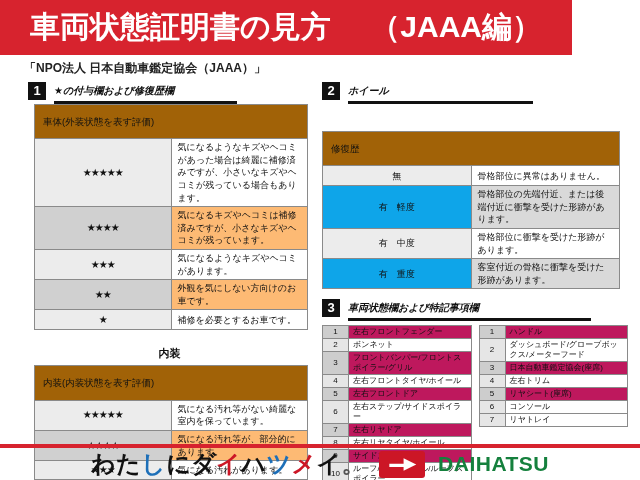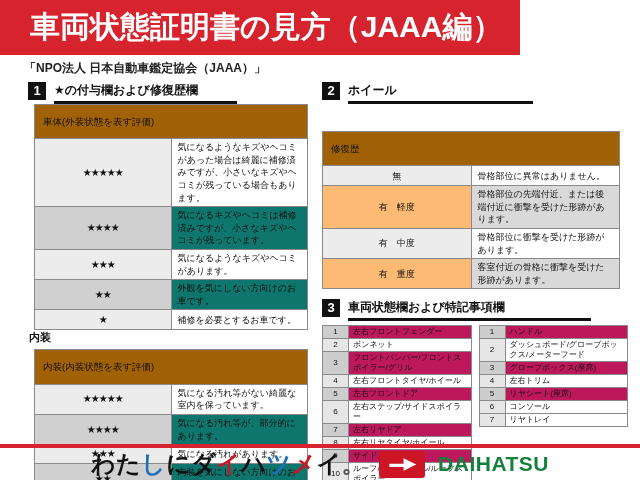--- a/index.html
+++ b/index.html
@@ -2,57 +2,57 @@
 <html><head>
 <meta charset="utf-8">
 <style>
   * { margin:0; padding:0; box-sizing:border-box; }
   html,body { width:640px; height:480px; }
   body {
     font-family:"Liberation Sans","DejaVu Sans",sans-serif;
     background:#ffffff; color:#111; position:relative; overflow:hidden;
   }
   .banner {
-    position:absolute; top:0; left:0; width:520px; height:55px;
+    position:absolute; top:0; left:0; width:572px; height:55px;
     background:#d7232e; display:flex; align-items:center;
     justify-content:space-between; padding:0 30px;
   }
   .banner-title, .banner-edition { color:#fff; font-size:30px; font-weight:bold; white-space:nowrap; }
   .subtitle { position:absolute; top:60px; left:24px; font-size:12px; font-weight:bold; color:#222; }
 
   .col-left  { position:absolute; left:28px;  top:81px; width:282px; }
   .col-right { position:absolute; left:322px; top:81px; width:306px; }
 
   .sec-head { display:flex; align-items:center; gap:8px; height:19px; }
   .sec-num {
     width:18px; height:18px; background:#111; color:#fff; font-weight:bold;
     font-size:13px; display:flex; align-items:center; justify-content:center; flex:0 0 18px;
   }
-  .sec-title { font-size:12px; font-weight:bold; white-space:nowrap; }
+  .sec-title { font-size:10px; font-weight:bold; white-space:nowrap;font-style:italic; }
   .sec-underline { height:3px; background:#111; margin-left:26px; margin-top:1px; }
   .u1 { width:183px; } .u2 { width:185px; } .u3 { width:243px; }
 
   .group-label { font-size:11px; font-weight:bold; margin:8px 0 4px 1px; }
 
   table { border-collapse:collapse; background:#fff; table-layout:fixed; }
   td { border:1px solid #8a8a8a; font-size:9px; line-height:1.4; color:#111; padding:2px 6px; vertical-align:middle; }
   .cap td { background:#a16207; font-size:9.5px; padding:10px 8px; font-weight:normal; }
 
   .rate-tbl { width:274px; margin-left:6px; }
   .rate-tbl .star { width:62px; text-align:center; font-size:10px; letter-spacing:-1px; background:#ececec; padding:2px 1px; }
-  .rate-tbl .alt td { background:#0f766e; }
+  .rate-tbl .alt td { background:#fdba74; }
   .rate-tbl .alt .star { background:#d0d0d0; }
   .h2l td { height:31px; } .h1l td { height:20px; }
   .int-tbl td { height:19px; }
 
   .rep-tbl { width:298px; margin-top:27px; }
   .rep-tbl .grade { width:56px; text-align:center; background:#ececec; }
   .rep-tbl td { height:20px; }
   .rep-tbl .alt td { background:#d9d9d9;margin-top:22px; }
-  .rep-tbl .alt .grade { background:#fdba74; }
+  .rep-tbl .alt .grade { background:#0ea5e9; }
   .sec3 { margin-top:9px; }
 
   .parts-wrap { display:flex; gap:7px; margin-top:4px; align-items:flex-start; }
   .parts-tbl { width:151px; }
   .parts-tbl td { font-size:8px; line-height:1.25; padding:1px 4px; height:13px; }
   .parts-tbl .no { width:26px; text-align:center; background:#e6e6e6; }
   .parts-tbl .alt td { background:#be185d; }
   .parts-tbl .alt .no { background:#cdcdcd; }
 
   .footer-line { position:absolute; top:444px; left:0; width:640px; height:4px; background:#d7232e; }
@@ -101,21 +101,21 @@
       <td class="star">★★</td>
       <td>外観を気にしない方向けのお車です。</td>
     </tr>
     <tr class="h1l">
       <td class="star">★</td>
       <td>補修を必要とするお車です。</td>
     </tr>
   </tbody>
     </table>
 
-  <div class="group-label" style="margin-top:0;">内装</div>
+  <div class="group-label" style="margin-top:16px;text-align:center;">内装</div>
   <table class="rate-tbl int-tbl">
     <tbody>
         <tr class="cap">
       <td colspan="2">内装(内装状態を表す評価)</td>
     </tr>
     <tr>
       <td class="star">★★★★★</td>
       <td>気になる汚れ等がない綺麗な室内を保っています。</td>
     </tr>
     <tr class="alt">
@@ -227,21 +227,21 @@
           <tr class="alt">
             <td class="no">1</td>
             <td>ハンドル</td>
           </tr>
       <tr>
             <td class="no">2</td>
             <td>ダッシュボード/グローブボックス/メーターフード</td>
           </tr>
       <tr class="alt">
             <td class="no">3</td>
-            <td>グローブボックス(座席)</td>
+            <td>日本自動車鑑定協会(座席)</td>
           </tr>
       <tr>
             <td class="no">4</td>
             <td>左右トリム</td>
           </tr>
       <tr class="alt">
             <td class="no">5</td>
             <td>リヤシート(座席)</td>
           </tr>
       <tr>

